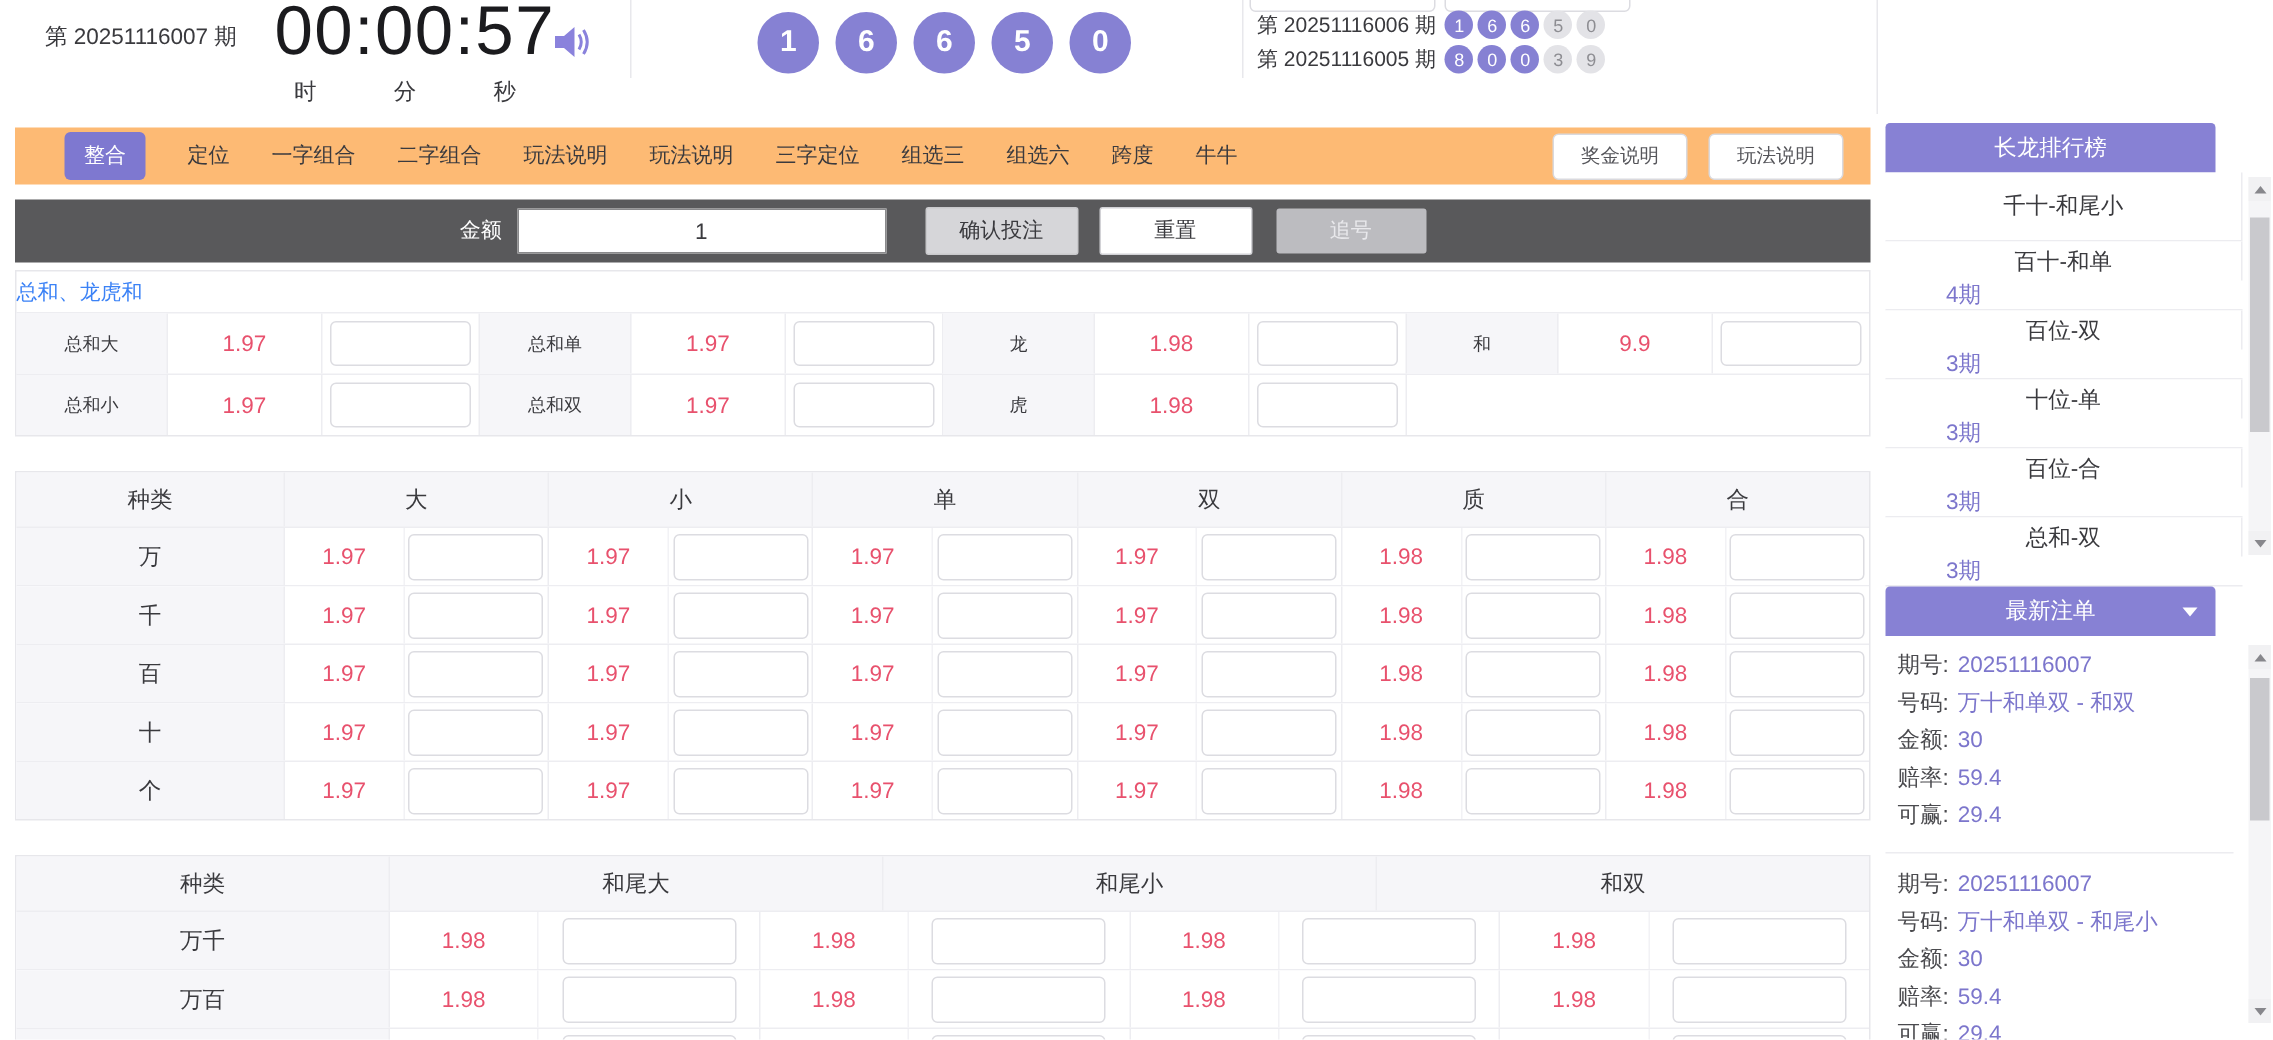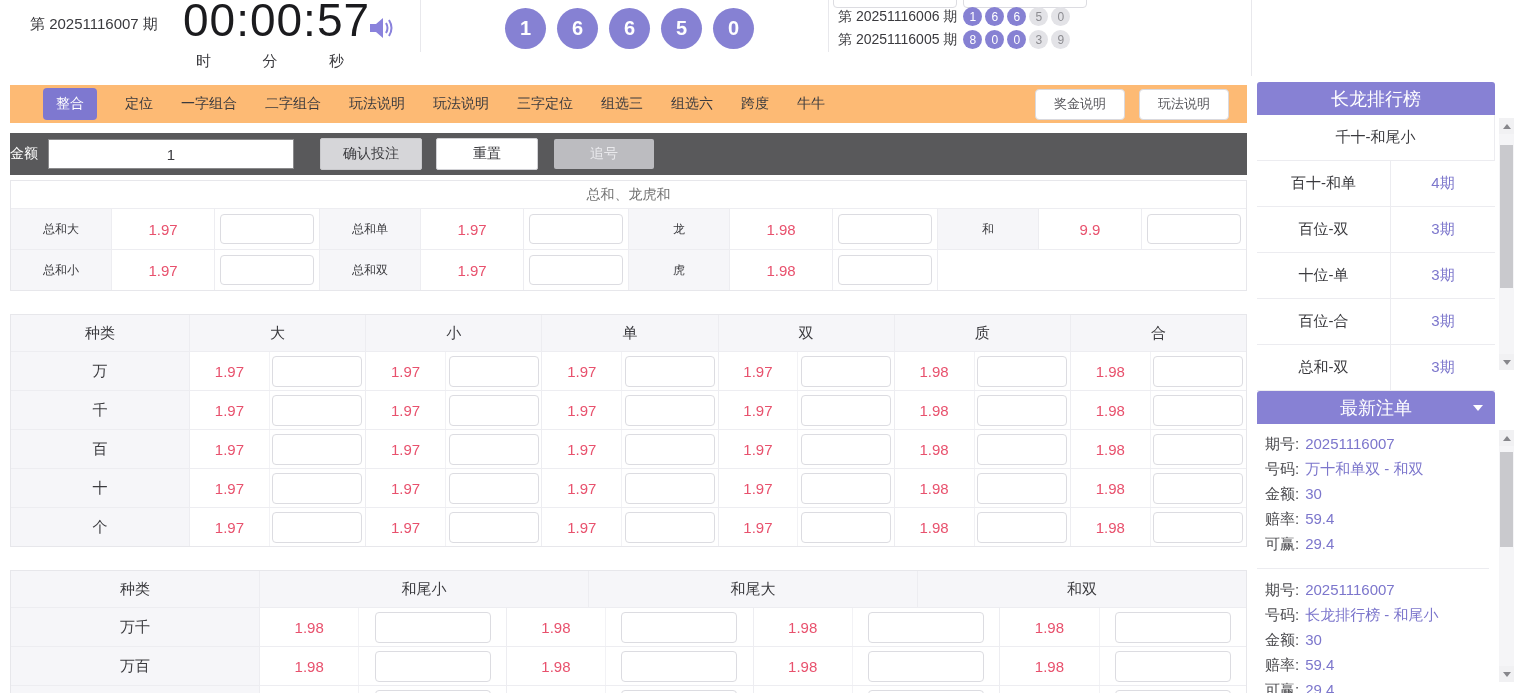--- a/index.html
+++ b/index.html
@@ -23,30 +23,30 @@
   .hball{width:19px;height:19px;border-radius:50%;background:#8681d3;color:#fff;font-size:12px;margin-right:3px;display:flex;align-items:center;justify-content:center;}
   .hball.cold{background:#e3e3e7;color:#8d8d92;}
   .cutbtn{position:absolute;top:-17px;width:122px;height:23px;border:1px solid #dcdce1;border-radius:4px;background:#fff;}
   
   .main{position:absolute;left:10px;top:85px;width:1237px;}
   .tabbar{height:38px;background:#fdba74;display:flex;align-items:center;}
   .tab{font-size:14px;color:#3a3a3e;margin-left:28px;cursor:pointer;white-space:nowrap;}
   .tab.active{background:#7e78d0;color:#fff;padding:7px 13px;border-radius:4px;margin-left:33px;}
   .info-btns{margin-left:auto;margin-right:18px;display:flex;gap:14px;}
   .info-btn{width:88px;height:29px;background:#fff;border:1px solid #d9d9de;border-radius:4px;font-size:13px;color:#55555a;display:flex;align-items:center;justify-content:center;}
-  .betbar{margin-top:10px;height:42px;background:#59595b;display:flex;align-items:center;justify-content:flex-start;}
+  .betbar{margin-top:10px;height:42px;background:#59595b;display:flex;align-items:center;justify-content:center;}
   .bet-amount-label{color:#fff;font-size:14px;}
   .amount-input{width:240px;height:26px;margin-left:10px;border:1px solid #8a8a8c;background:#fff;text-align:center;font-size:15px;color:#3a3a3e;}
   .bbtn{height:30px;width:100px;font-size:14px;border-radius:2px;display:flex;align-items:center;justify-content:center;}
   .bbtn.confirm{margin-left:26px;background:#d6d6d9;color:#3a3a3e;border:1px solid #c9c9cc;}
   .bbtn.reset{margin-left:14px;background:#fff;color:#3a3a3e;border:1px solid #d2d2d6;}
   .bbtn.chase{margin-left:16px;background:#bcbcc0;color:#e9e9ec;border:none;}
   
   .sum{margin-top:5px;border:1px solid #e7e7eb;}
-  .sum-title{height:27px;line-height:27px;text-align:center;font-size:14px;color:#737373;border-bottom:1px solid #ededf1;}
+  .sum-title{height:27px;line-height:27px;text-align:left;font-size:14px;color:#3b82f6;border-bottom:1px solid #ededf1;}
   .sum-row{display:flex;height:40px;border-bottom:1px solid #ededf1;}
   .sum-row:last-child{border-bottom:none;}
   .sg{flex:1;display:flex;border-left:1px solid #ededf1;}
   .sg:first-child{border-left:none;}
   .sg-label{width:100px;background:#f6f6f9;font-size:12px;border-right:1px solid #ededf1;}
   .sg-odds{width:102px;font-size:15px;color:#e8516d;border-right:1px solid #ededf1;}
   .sg-input{flex:1;}
   input.bi{width:88px;height:26px;border:1px solid #dcdce1;border-radius:4px;background:#fff;}
   
   .t1{margin-top:23px;border:1px solid #e7e7eb;}
@@ -61,23 +61,23 @@
   .tgh:last-child{border-right:none;}
   .tg .od{width:45%;color:#e8516d;font-size:15px;border-right:1px solid #f2f2f5;}
   .tg .ip{flex:1;}
   .t1 input.bi{width:84px;height:27px;}
   
   .t2{margin-top:23px;border:1px solid #e7e7eb;}
   .t2 .kind{width:248px;border-right:1px solid #ededf1;}
   .t2 input.bi{width:110px;height:27px;}
   .t2 .tg .od{width:40%;}
   
-  .panel-header{position:absolute;left:1257px;width:238px;height:33px;background:#8781d4;color:#fff;font-size:18px;border-radius:3px 3px 0 0;text-align:center;}
+  .panel-header{position:absolute;left:1257px;width:220px;height:33px;background:#8781d4;color:#fff;font-size:15px;border-radius:3px 3px 0 0;text-align:center;}
   .rank-list{position:absolute;left:1257px;top:115px;width:238px;}
-  .rank-row{height:45px;display:flex;border-bottom:1px solid #ececf0;background:#fff;}
+  .rank-row{height:45px;display:flex;border-bottom:1px solid #ececf0;background:#fff;flex-direction:column;}
   .rank-name{flex:1;font-size:15px;color:#3a3a3e;border-right:1px solid #ececf0;}
   .rank-count{width:104px;font-size:15px;color:#7c76cc;}
   .caret{position:absolute;right:12px;top:14px;width:0;height:0;border-left:5px solid transparent;border-right:5px solid transparent;border-top:6px solid #fff;}
   .orders-list{position:absolute;left:1257px;top:423px;width:232px;}
   .order{padding:8px 0 10px 8px;}
   .order + .order{border-top:1px solid #ececf0;margin-top:2px;}
   .oline{height:25px;line-height:25px;font-size:15px;white-space:nowrap;}
   .ol-label{color:#4a4a4e;}
   .ol-val{color:#7c76cc;margin-left:6px;}
   
@@ -428,22 +428,22 @@
           <div class="ip cc">
             <input class="bi" style="">
           </div>
         </div>
     </div>
   </div>
 
   <div class="t2">
     <div class="t-head">
       <div class="kind cc">种类</div>
+      <div class="tgh cc">和尾大</div>
       <div class="tgh cc">和尾小</div>
-      <div class="tgh cc">和尾大</div>
       <div class="tgh cc">和双</div>
     </div>
     <div class="t-row">
       <div class="kind cc">万千</div>
       <div class="tg">
           <div class="od cc">1.98</div>
           <div class="ip cc">
             <input class="bi" style="">
           </div>
         </div>
@@ -568,21 +568,21 @@
 <div class="orders-list">
   <div class="order">
     <div class="oline"><span class="ol-label">期号:</span><span class="ol-val">20251116007</span></div>
     <div class="oline"><span class="ol-label">号码:</span><span class="ol-val">万十和单双 - 和双</span></div>
     <div class="oline"><span class="ol-label">金额:</span><span class="ol-val">30</span></div>
     <div class="oline"><span class="ol-label">赔率:</span><span class="ol-val">59.4</span></div>
     <div class="oline"><span class="ol-label">可赢:</span><span class="ol-val">29.4</span></div>
   </div>
   <div class="order">
     <div class="oline"><span class="ol-label">期号:</span><span class="ol-val">20251116007</span></div>
-    <div class="oline"><span class="ol-label">号码:</span><span class="ol-val">长龙排行榜 - 和尾小</span></div>
+    <div class="oline"><span class="ol-label">号码:</span><span class="ol-val">万十和单双 - 和尾小</span></div>
     <div class="oline"><span class="ol-label">金额:</span><span class="ol-val">30</span></div>
     <div class="oline"><span class="ol-label">赔率:</span><span class="ol-val">59.4</span></div>
     <div class="oline"><span class="ol-label">可赢:</span><span class="ol-val">29.4</span></div>
   </div>
 </div>
 <div class="sb" id="sb2" style="top:430px;height:252px;">
   <div class="arr up">
       <div class="tri-up"></div>
     </div>
   <div class="thumb" style="top:22px;height:95px;"></div>

